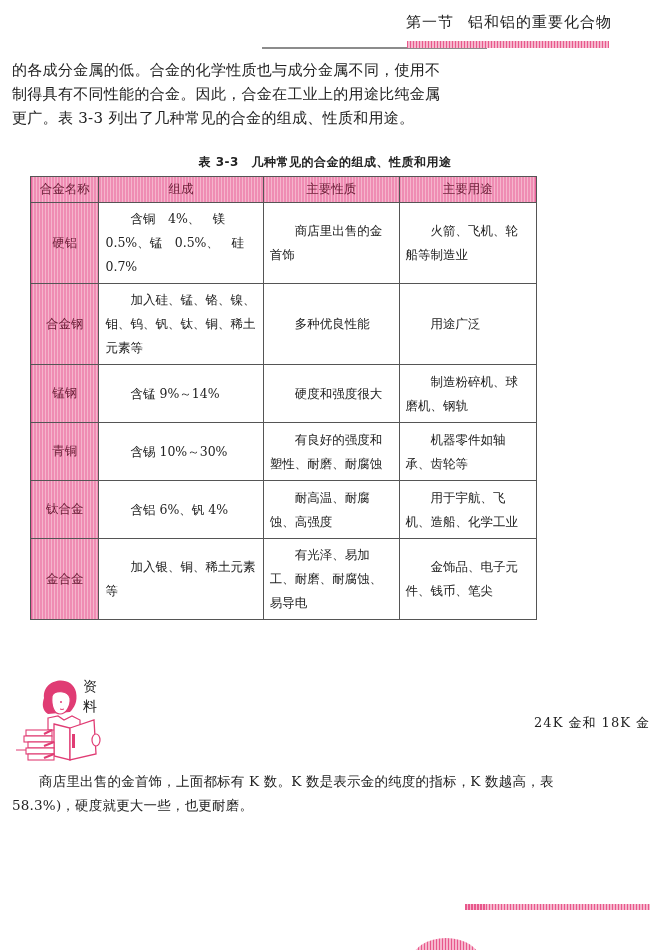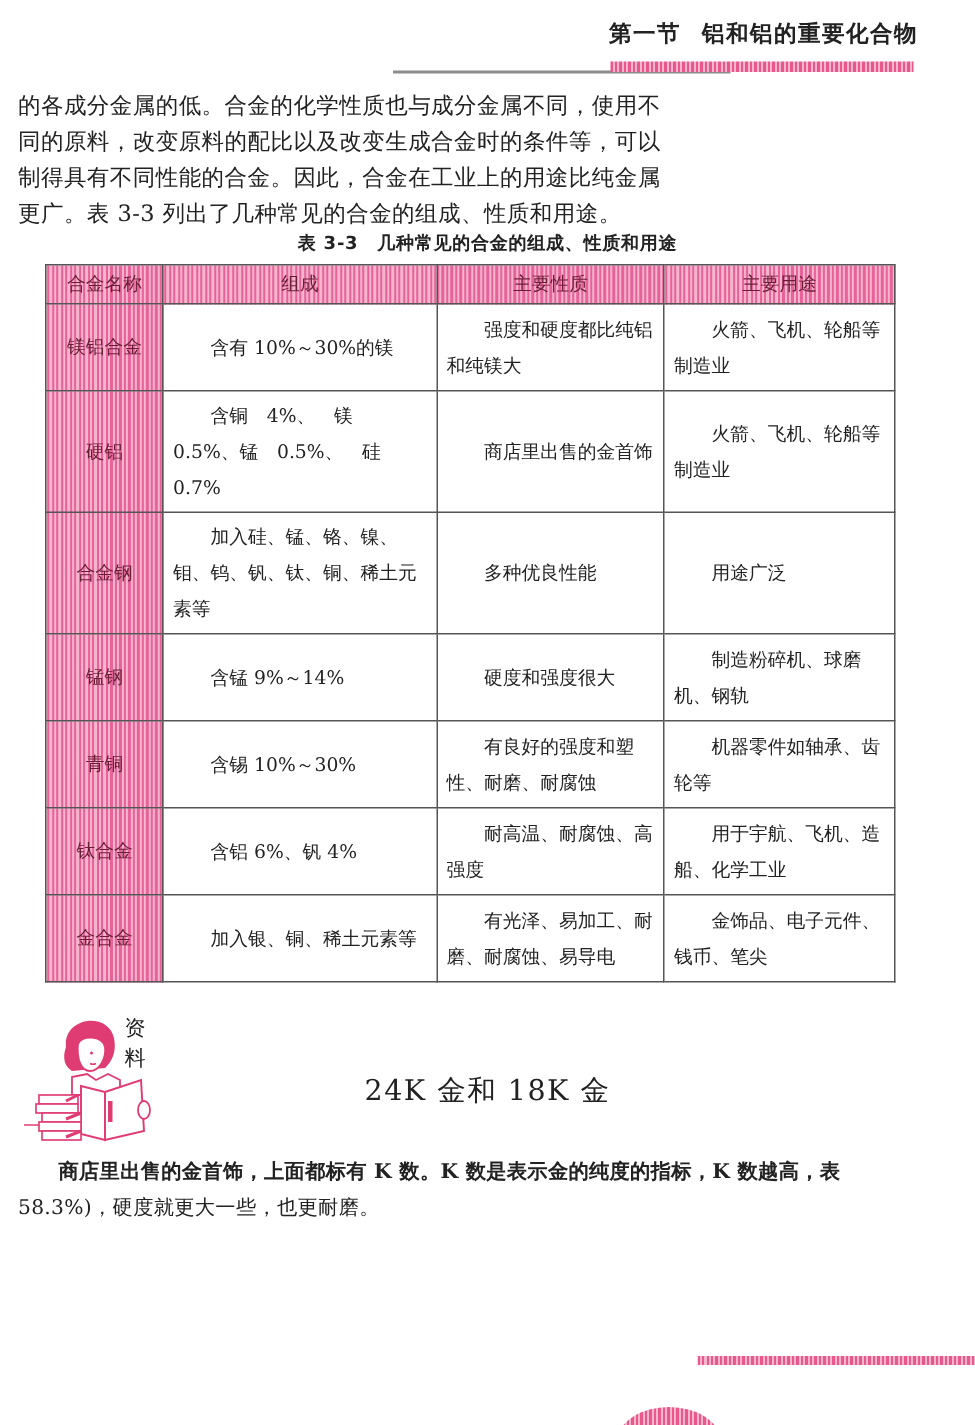--- a/index.html
+++ b/index.html
@@ -3,42 +3,42 @@
 <meta charset="utf-8">
 <style>
   html, body { margin: 0; padding: 0; }
   body {
     width: 650px; height: 950px; background: #ffffff; position: relative; overflow: hidden;
     font-family: "DejaVu Serif", "Liberation Serif", serif; color: #222;
   }
   .header-title {
     position: absolute; right: 38px; top: 13px;
     font-family: "DejaVu Sans", "Liberation Sans", sans-serif;
-    font-weight: bold; font-size: 15px; letter-spacing: 1px; color: #222;
+    font-weight: normal; font-size: 15px; letter-spacing: 1px; color: #222;
   }
   .header-title .gap { display: inline-block; width: 14px; }
   .header-gray-line {
     position: absolute; left: 262px; top: 47px; width: 225px; height: 2px; background: #8c8c8c;
   }
   .header-pink-bar {
     position: absolute; left: 407px; top: 41px; width: 202px; height: 7px;
     background: repeating-linear-gradient(90deg, #e8588c 0 1.5px, #f6b7cd 1.5px 3px);
   }
   .intro {
     position: absolute; left: 12px; top: 58px; width: 420px;
     font-size: 15px; line-height: 24px; letter-spacing: 0.3px;
   }
   .intro p { margin: 0; white-space: nowrap; }
   .table-caption {
     position: absolute; left: 0; width: 650px; top: 154px; text-align: center;
     font-family: "DejaVu Sans", "Liberation Sans", sans-serif;
     font-weight: bold; font-size: 12px; letter-spacing: 0.5px;
   }
   .alloy-table {
-    position: absolute; left: 30px; top: 176px; width: 567px;
+    position: absolute; left: 30px; top: 176px; width: 507px;
     border-collapse: collapse; font-size: 12.5px;
     border: 1.5px solid #333;
   }
   .alloy-table th, .alloy-table td { border: 1px solid #555; padding: 0; }
   .alloy-table th {
     height: 25px; font-weight: normal; color: #6a1e36;
     background: repeating-linear-gradient(90deg, #e8629a 0 1.5px, #f5b5cc 1.5px 3px);
     font-family: "DejaVu Sans", "Liberation Sans", sans-serif; font-size: 12.5px;
   }
   .alloy-table td.name {
@@ -53,29 +53,29 @@
   .alloy-table td.c2 { width: 136px; }
   .alloy-table td.c3 { width: 138px; }
   .alloy-table tr.body-row { height: 58px; }
 
   .ref-icon { position: absolute; left: 14px; top: 668px; width: 100px; height: 100px; }
   .ref-label {
     position: absolute; left: 83px; top: 676px; width: 18px;
     font-size: 14px; line-height: 20px; color: #222;
   }
   .box-title {
-    position: absolute; left: 0; width: 650px; top: 714px; text-align: center;
-    font-size: 19px; letter-spacing: 1px; color: #222;
+    position: absolute; left: 0; width: 650px; top: 714px; text-align: right;
+    font-size: 13px; letter-spacing: 1px; color: #222;
   }
   .box-body {
     position: absolute; left: 12px; top: 769px; width: 625px;
     font-size: 13.5px; line-height: 24px; letter-spacing: 0.2px;
   }
   .box-body p { margin: 0; white-space: nowrap; }
-  .box-body p.first { text-indent: 2em; font-weight: bold; }
+  .box-body p.first { text-indent: 2em; }
 
   .footer-line {
     position: absolute; left: 465px; top: 904px; width: 185px; height: 6px;
     background: repeating-linear-gradient(90deg, #e8588c 0 1.5px, #f6b7cd 1.5px 3px);
   }
   .footer-oval {
     position: absolute; left: 412px; top: 938px; width: 68px; height: 44px; border-radius: 50%;
     background: repeating-linear-gradient(90deg, #e8588c 0 1.5px, #f6b7cd 1.5px 3px);
     display: flex; align-items: center; justify-content: center;
   }
@@ -90,43 +90,36 @@
 <div>
   <div class="header-title">
     <span>第一节</span><span class="gap"></span><span>铝和铝的重要化合物</span>
   </div>
   <div class="header-gray-line"></div>
   <div class="header-pink-bar"></div>
 </div>
 
 <div class="intro">
   <p>的各成分金属的低。合金的化学性质也与成分金属不同，使用不</p>
-  <p>同的原料，改变原料的配比以及改变生成合金时的条件等，可以</p>
   <p>制得具有不同性能的合金。因此，合金在工业上的用途比纯金属</p>
   <p>更广。表 3-3 列出了几种常见的合金的组成、性质和用途。</p>
 </div>
 
 <div class="table-caption">表 3-3　几种常见的合金的组成、性质和用途</div>
 
 <table class="alloy-table">
   <thead>
     <tr>
       <th>合金名称</th>
       <th>组成</th>
       <th>主要性质</th>
       <th>主要用途</th>
     </tr>
   </thead>
   <tbody>
-    <tr class="body-row">
-      <td class="name">镁铝合金</td>
-      <td class="cell c1">含有 10%～30%的镁</td>
-      <td class="cell c2">强度和硬度都比纯铝和纯镁大</td>
-      <td class="cell c3">火箭、飞机、轮船等制造业</td>
-    </tr>
     <tr class="body-row">
       <td class="name">硬铝</td>
       <td class="cell c1">含铜　4%、　镁　0.5%、锰　0.5%、　硅　0.7%</td>
       <td class="cell c2">商店里出售的金首饰</td>
       <td class="cell c3">火箭、飞机、轮船等制造业</td>
     </tr>
     <tr class="body-row">
       <td class="name">合金钢</td>
       <td class="cell c1">加入硅、锰、铬、镍、钼、钨、钒、钛、铜、稀土元素等</td>
       <td class="cell c2">多种优良性能</td>

